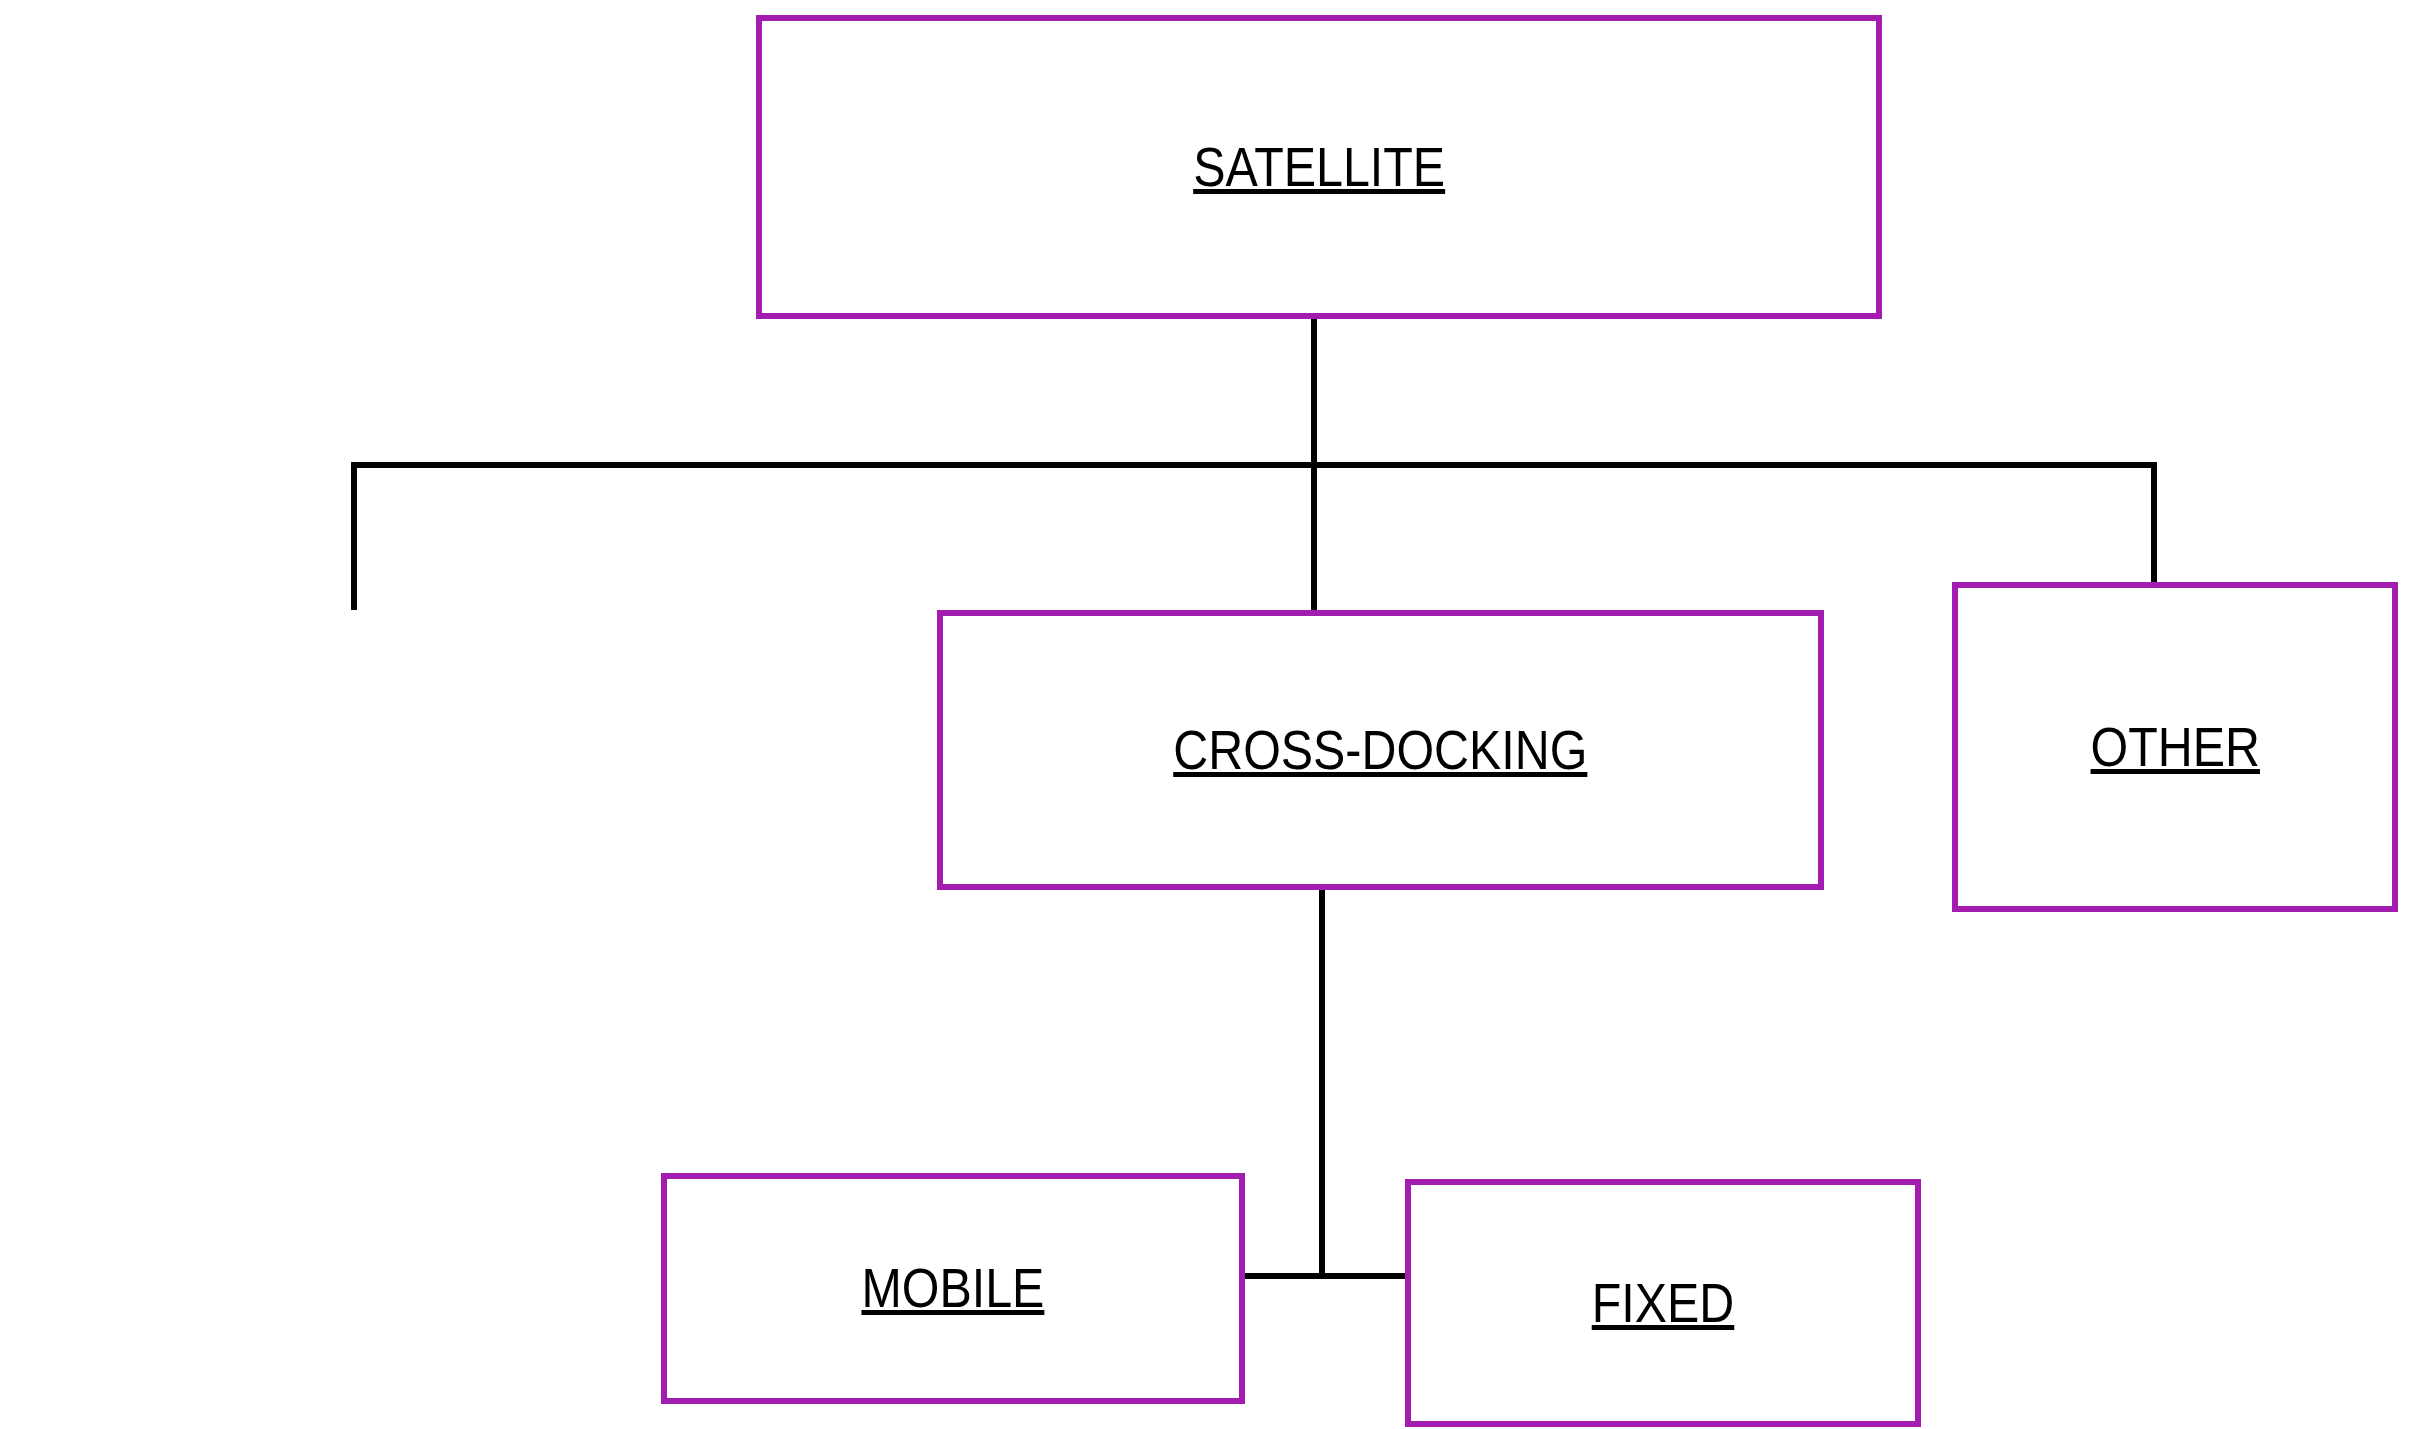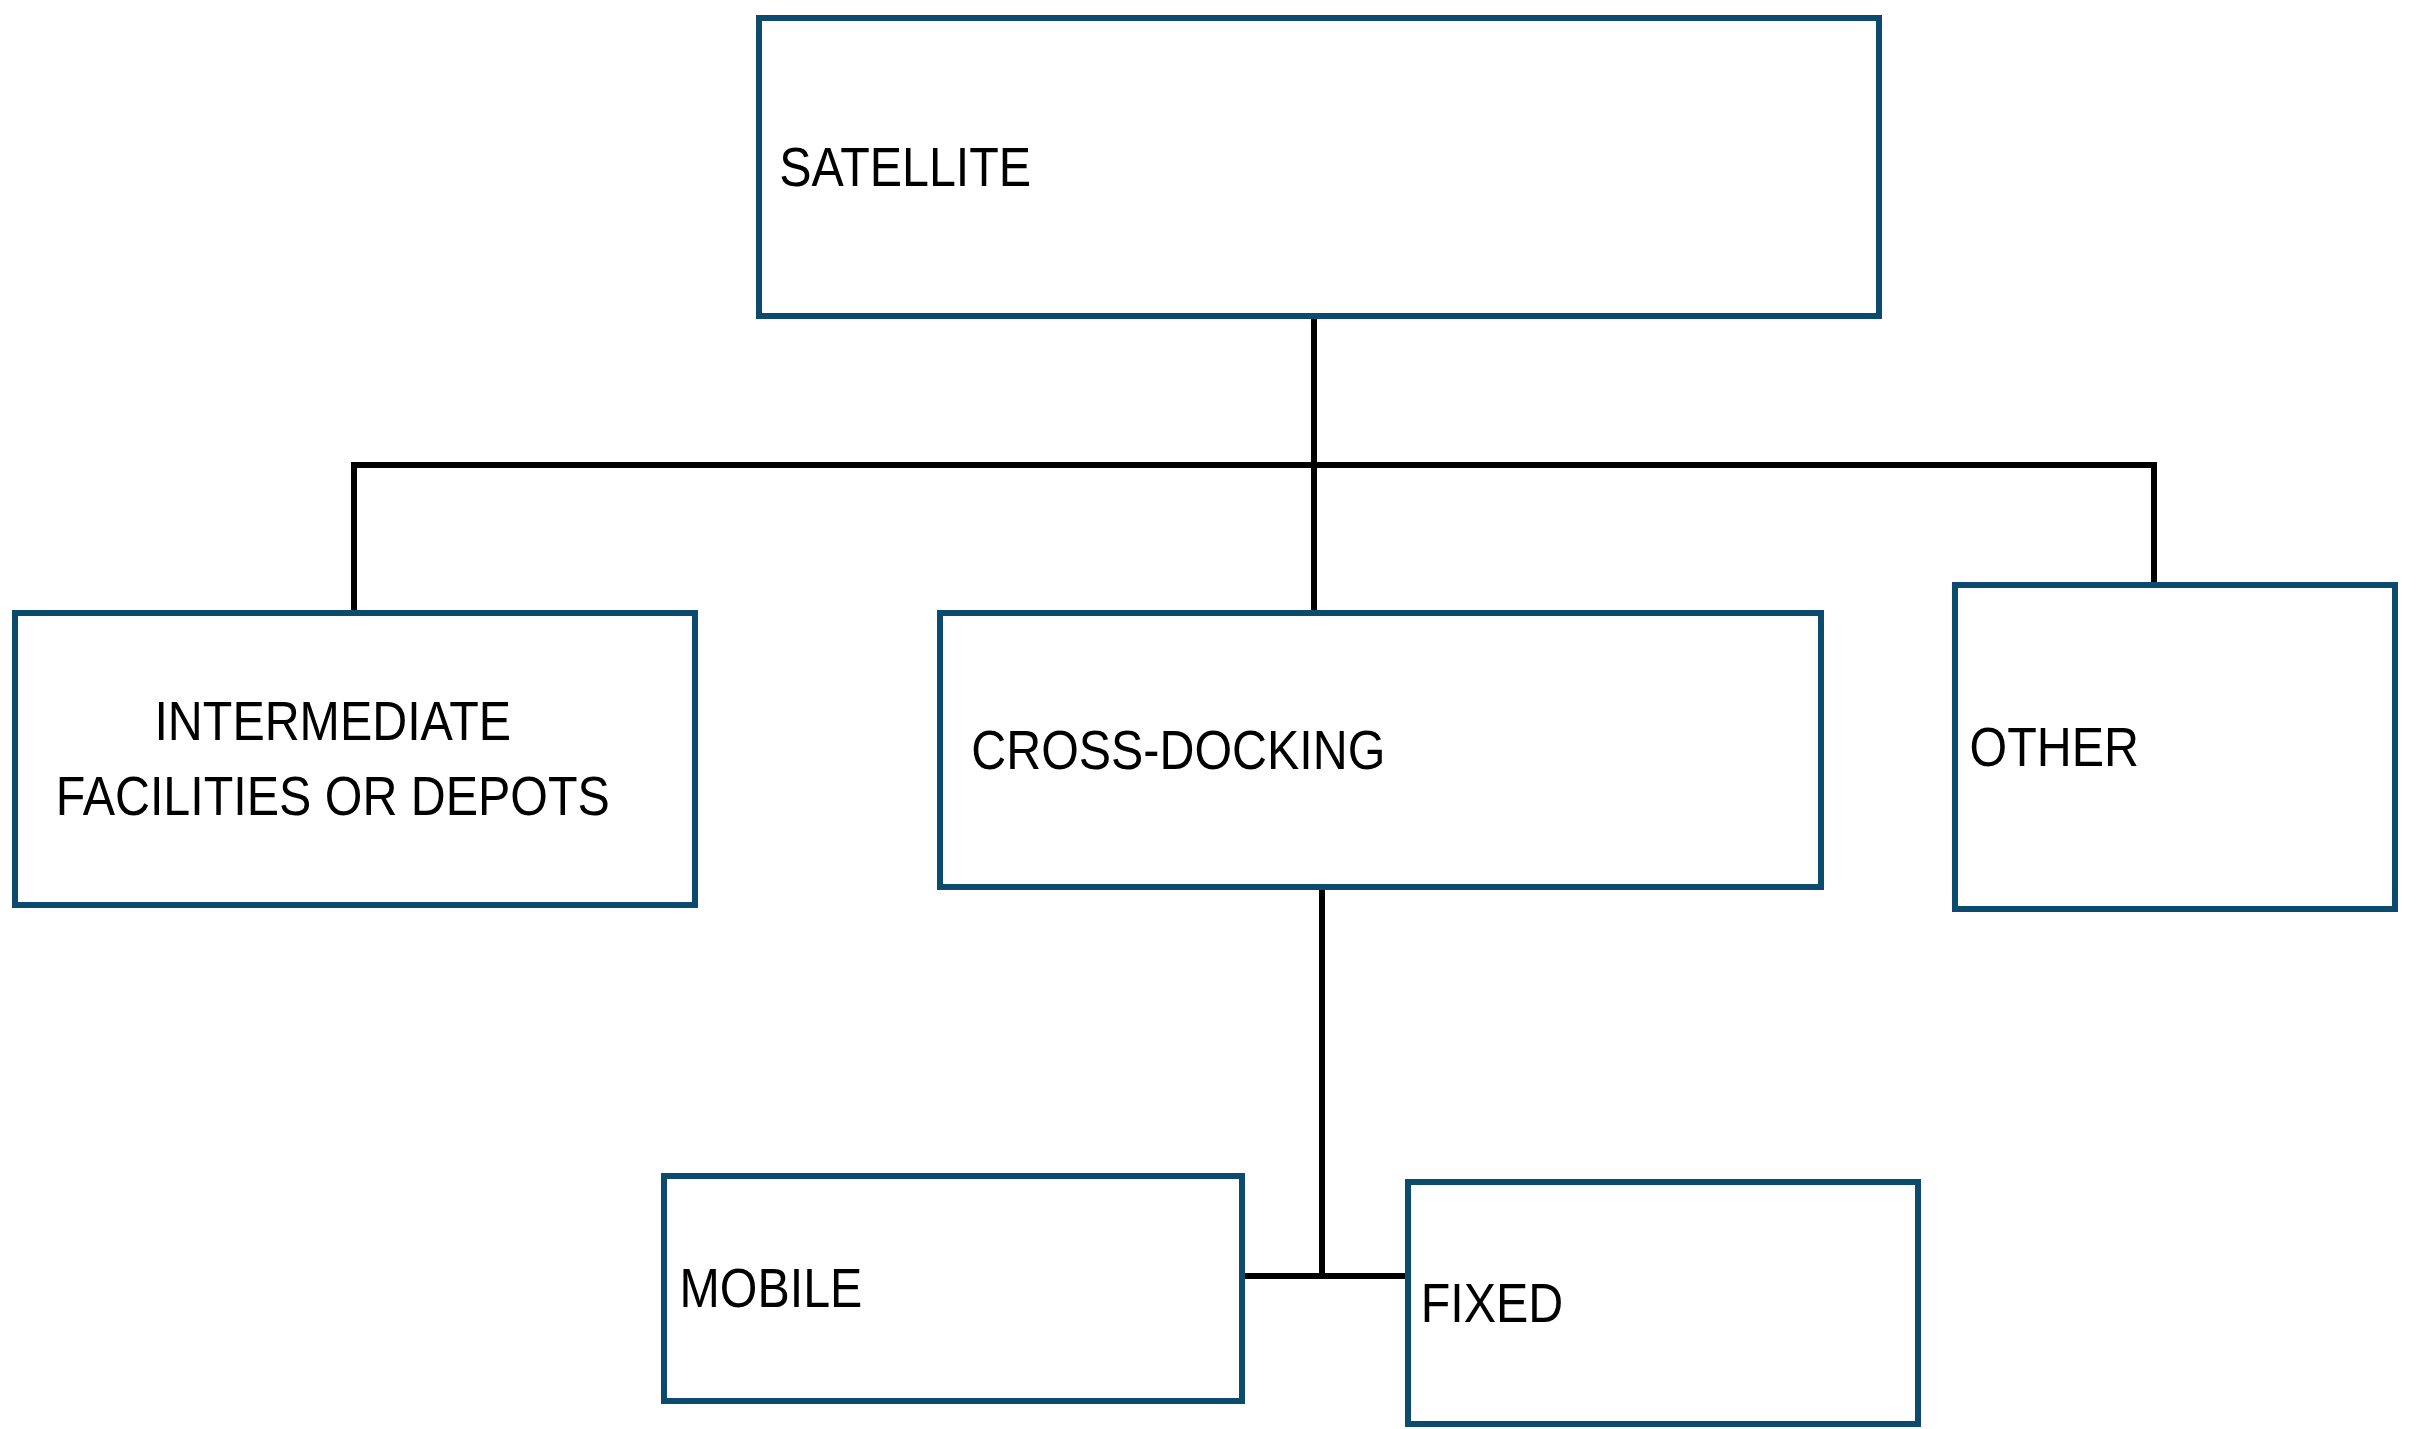--- a/index.html
+++ b/index.html
@@ -11,25 +11,27 @@
     position: relative;
     width: 2420px;
     height: 1429px;
     background: #ffffff;
     overflow: hidden;
     font-family: "Liberation Sans", sans-serif;
   }
   .node {
     position: absolute;
     box-sizing: border-box;
-    border: 6px solid #0c4a6e;
+    border: 6px solid #a21caf;
     background: #ffffff;
     display: flex;
     align-items: center;
+    justify-content: center;
     text-align: center;
+    text-decoration: underline;
   }
   .node .label {
     font-size: 55px;
     line-height: 75px;
     color: #000000;
     letter-spacing: 0px;
     white-space: pre-line;
     transform: scaleX(0.88);
     transform-origin: 50% 50%;
   }
@@ -61,24 +63,20 @@
   <div class="edge edge-main-horizontal"></div>
   <div class="edge edge-left-drop"></div>
   <div class="edge edge-right-drop"></div>
   <div class="edge edge-cross-drop"></div>
   <div class="edge edge-bottom-stub"></div>
 
   <div class="node node-satellite">
     <span class="label">SATELLITE</span>
   </div>
 
-  <div class="node node-intermediate">
-    <span class="label">INTERMEDIATE
-FACILITIES OR DEPOTS</span>
-  </div>
 
   <div class="node node-cross-docking">
     <span class="label">CROSS-DOCKING</span>
   </div>
 
   <div class="node node-other">
     <span class="label">OTHER</span>
   </div>
 
   <div class="node node-mobile">

